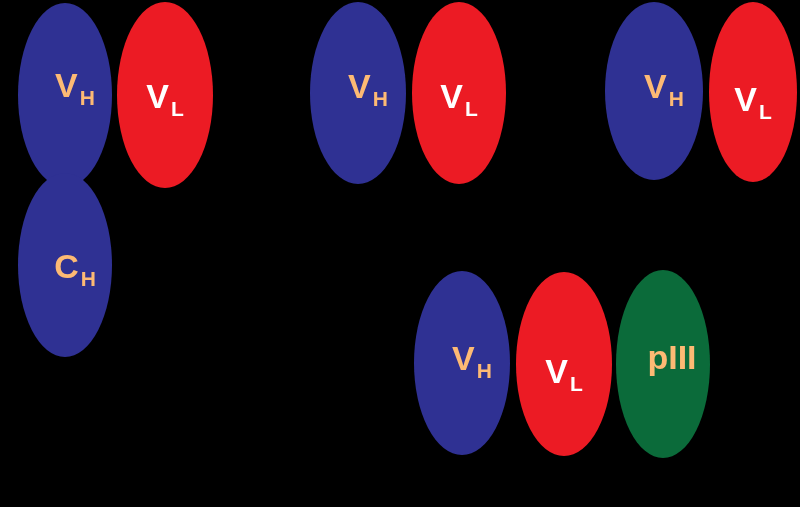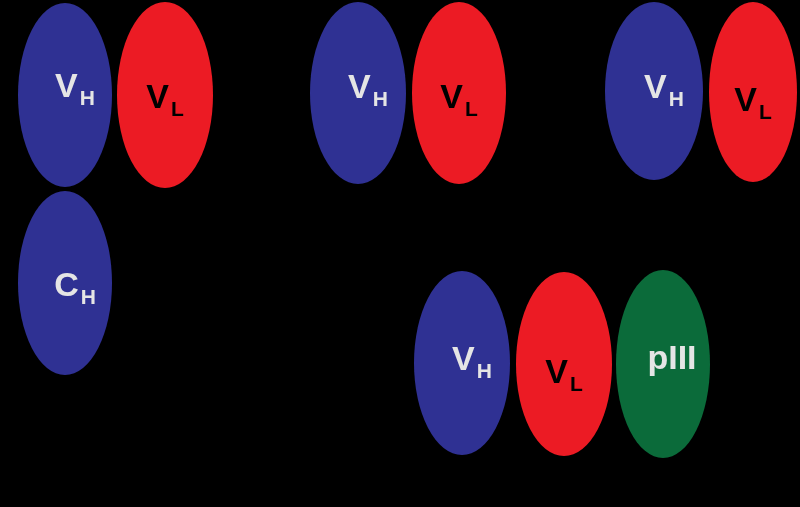--- a/index.html
+++ b/index.html
@@ -31,35 +31,35 @@
     line-height: 1;
     position: relative;
     white-space: nowrap;
   }
   .lbl sub {
     font-size: 21px;
     line-height: 1;
     vertical-align: -8px;
     margin-left: 2px;
   }
-  .light { color: #e5e5e5; margin-left: 20px; }
-  .dark  { color: #000000; margin-top: 19px; }
+  .light { color: #fdba74; margin-left: 20px; }
+  .dark  { color: #ffffff; margin-top: 19px; }
 </style>
 </head>
 <body>
 
 <div class="canvas">
 
   <div class="domain blue" style="left:18px; top:3px; width:94px; height:184px;">
     <span class="lbl light" style="top:-7px;"><span>V</span><sub>H</sub></span>
   </div>
   <div class="domain red" style="left:117px; top:2px; width:96px; height:186px;">
     <span class="lbl dark" style="top:-6px;"><span>V</span><sub>L</sub></span>
   </div>
-  <div class="domain blue" style="left:18px; top:191px; width:94px; height:184px;">
+  <div class="domain blue" style="left:18px; top:173px; width:94px; height:184px;">
     <span class="lbl light" style="top:4px;"><span>C</span><sub>H</sub></span>
   </div>
 
   <div class="domain blue" style="left:310px; top:2px; width:96px; height:182px;">
     <span class="lbl light" style="top:-4px;"><span>V</span><sub>H</sub></span>
   </div>
   <div class="domain red" style="left:412px; top:2px; width:94px; height:182px;">
     <span class="lbl dark" style="top:-4px;"><span>V</span><sub>L</sub></span>
   </div>
 

